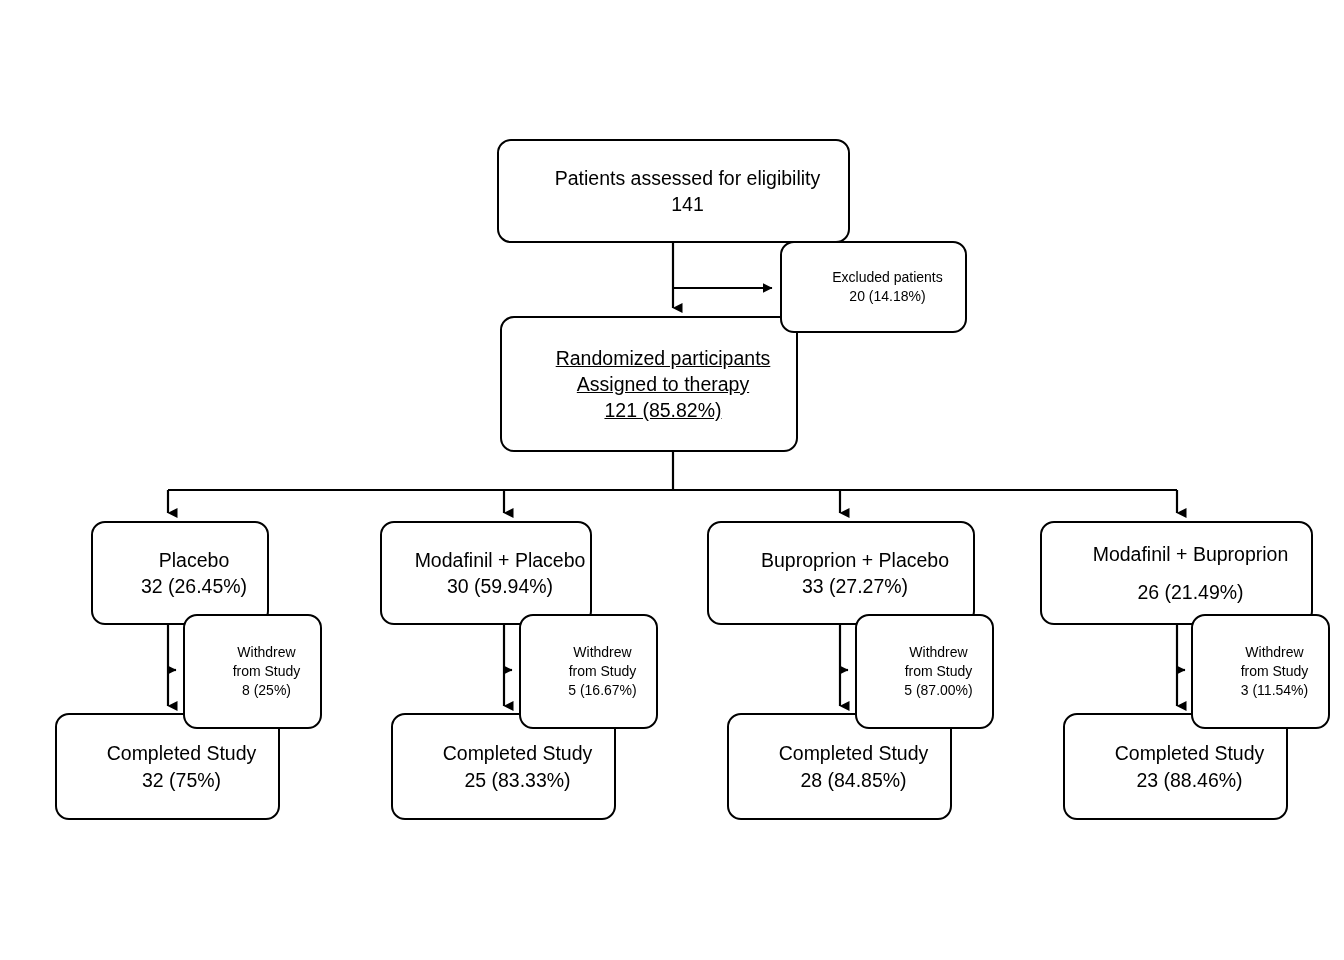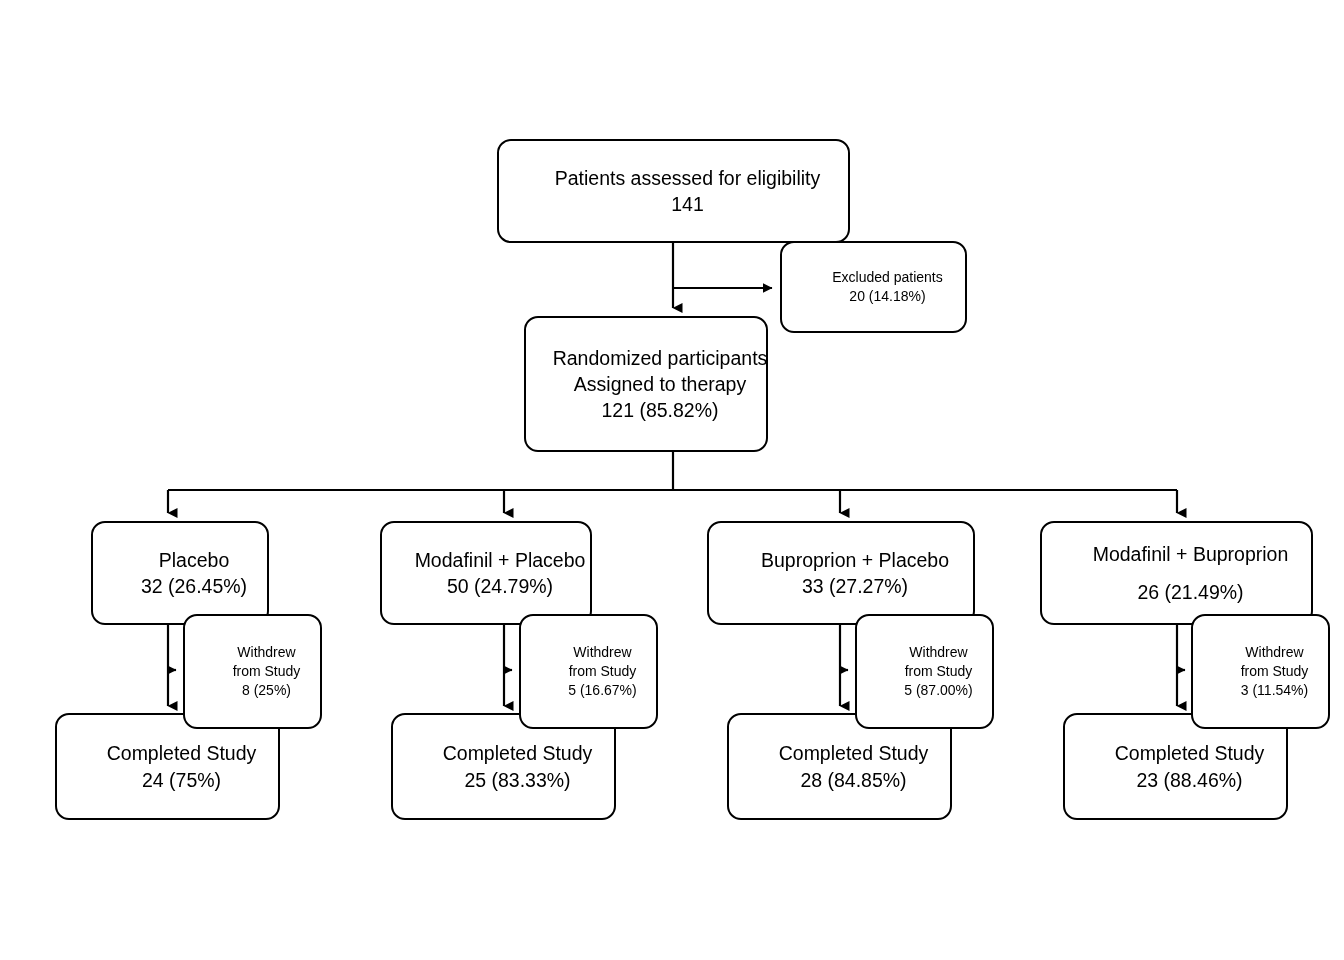--- a/index.html
+++ b/index.html
@@ -97,43 +97,43 @@
   <div class="node big" style="left:497px; top:139px; width:353px; height:104px;">
     <span class="line">Patients assessed for eligibility</span>
     <span class="line">141</span>
   </div>
 
   <div class="node small" style="left:780px; top:241px; width:187px; height:92px; z-index:4;">
     <span class="line">Excluded patients</span>
     <span class="line">20 (14.18%)</span>
   </div>
 
-  <div class="node big" style="left:524px; top:316px; width:244px; height:136px;">
+  <div class="node big" style="left:500px; top:316px; width:298px; height:136px;text-decoration:underline;">
     <span class="line">Randomized participants</span>
     <span class="line">Assigned to therapy</span>
     <span class="line">121 (85.82%)</span>
   </div>
 
   <div class="node group" style="left:91px; top:521px; width:178px; height:104px;">
     <span class="line">Placebo</span>
     <span class="line">32 (26.45%)</span>
   </div>
   <div class="node small" style="left:183px; top:614px; width:139px; height:115px; z-index:4;">
     <span class="line">Withdrew</span>
     <span class="line">from Study</span>
     <span class="line">8 (25%)</span>
   </div>
   <div class="node group" style="left:55px; top:713px; width:225px; height:107px;">
     <span class="line">Completed Study</span>
-    <span class="line">24 (75%)</span>
+    <span class="line">32 (75%)</span>
   </div>
 
   <div class="node group" style="left:380px; top:521px; width:212px; height:104px;">
     <span class="line">Modafinil + Placebo</span>
-    <span class="line">50 (24.79%)</span>
+    <span class="line">30 (59.94%)</span>
   </div>
   <div class="node small" style="left:519px; top:614px; width:139px; height:115px; z-index:4;">
     <span class="line">Withdrew</span>
     <span class="line">from Study</span>
     <span class="line">5 (16.67%)</span>
   </div>
   <div class="node group" style="left:391px; top:713px; width:225px; height:107px;">
     <span class="line">Completed Study</span>
     <span class="line">25 (83.33%)</span>
   </div>

